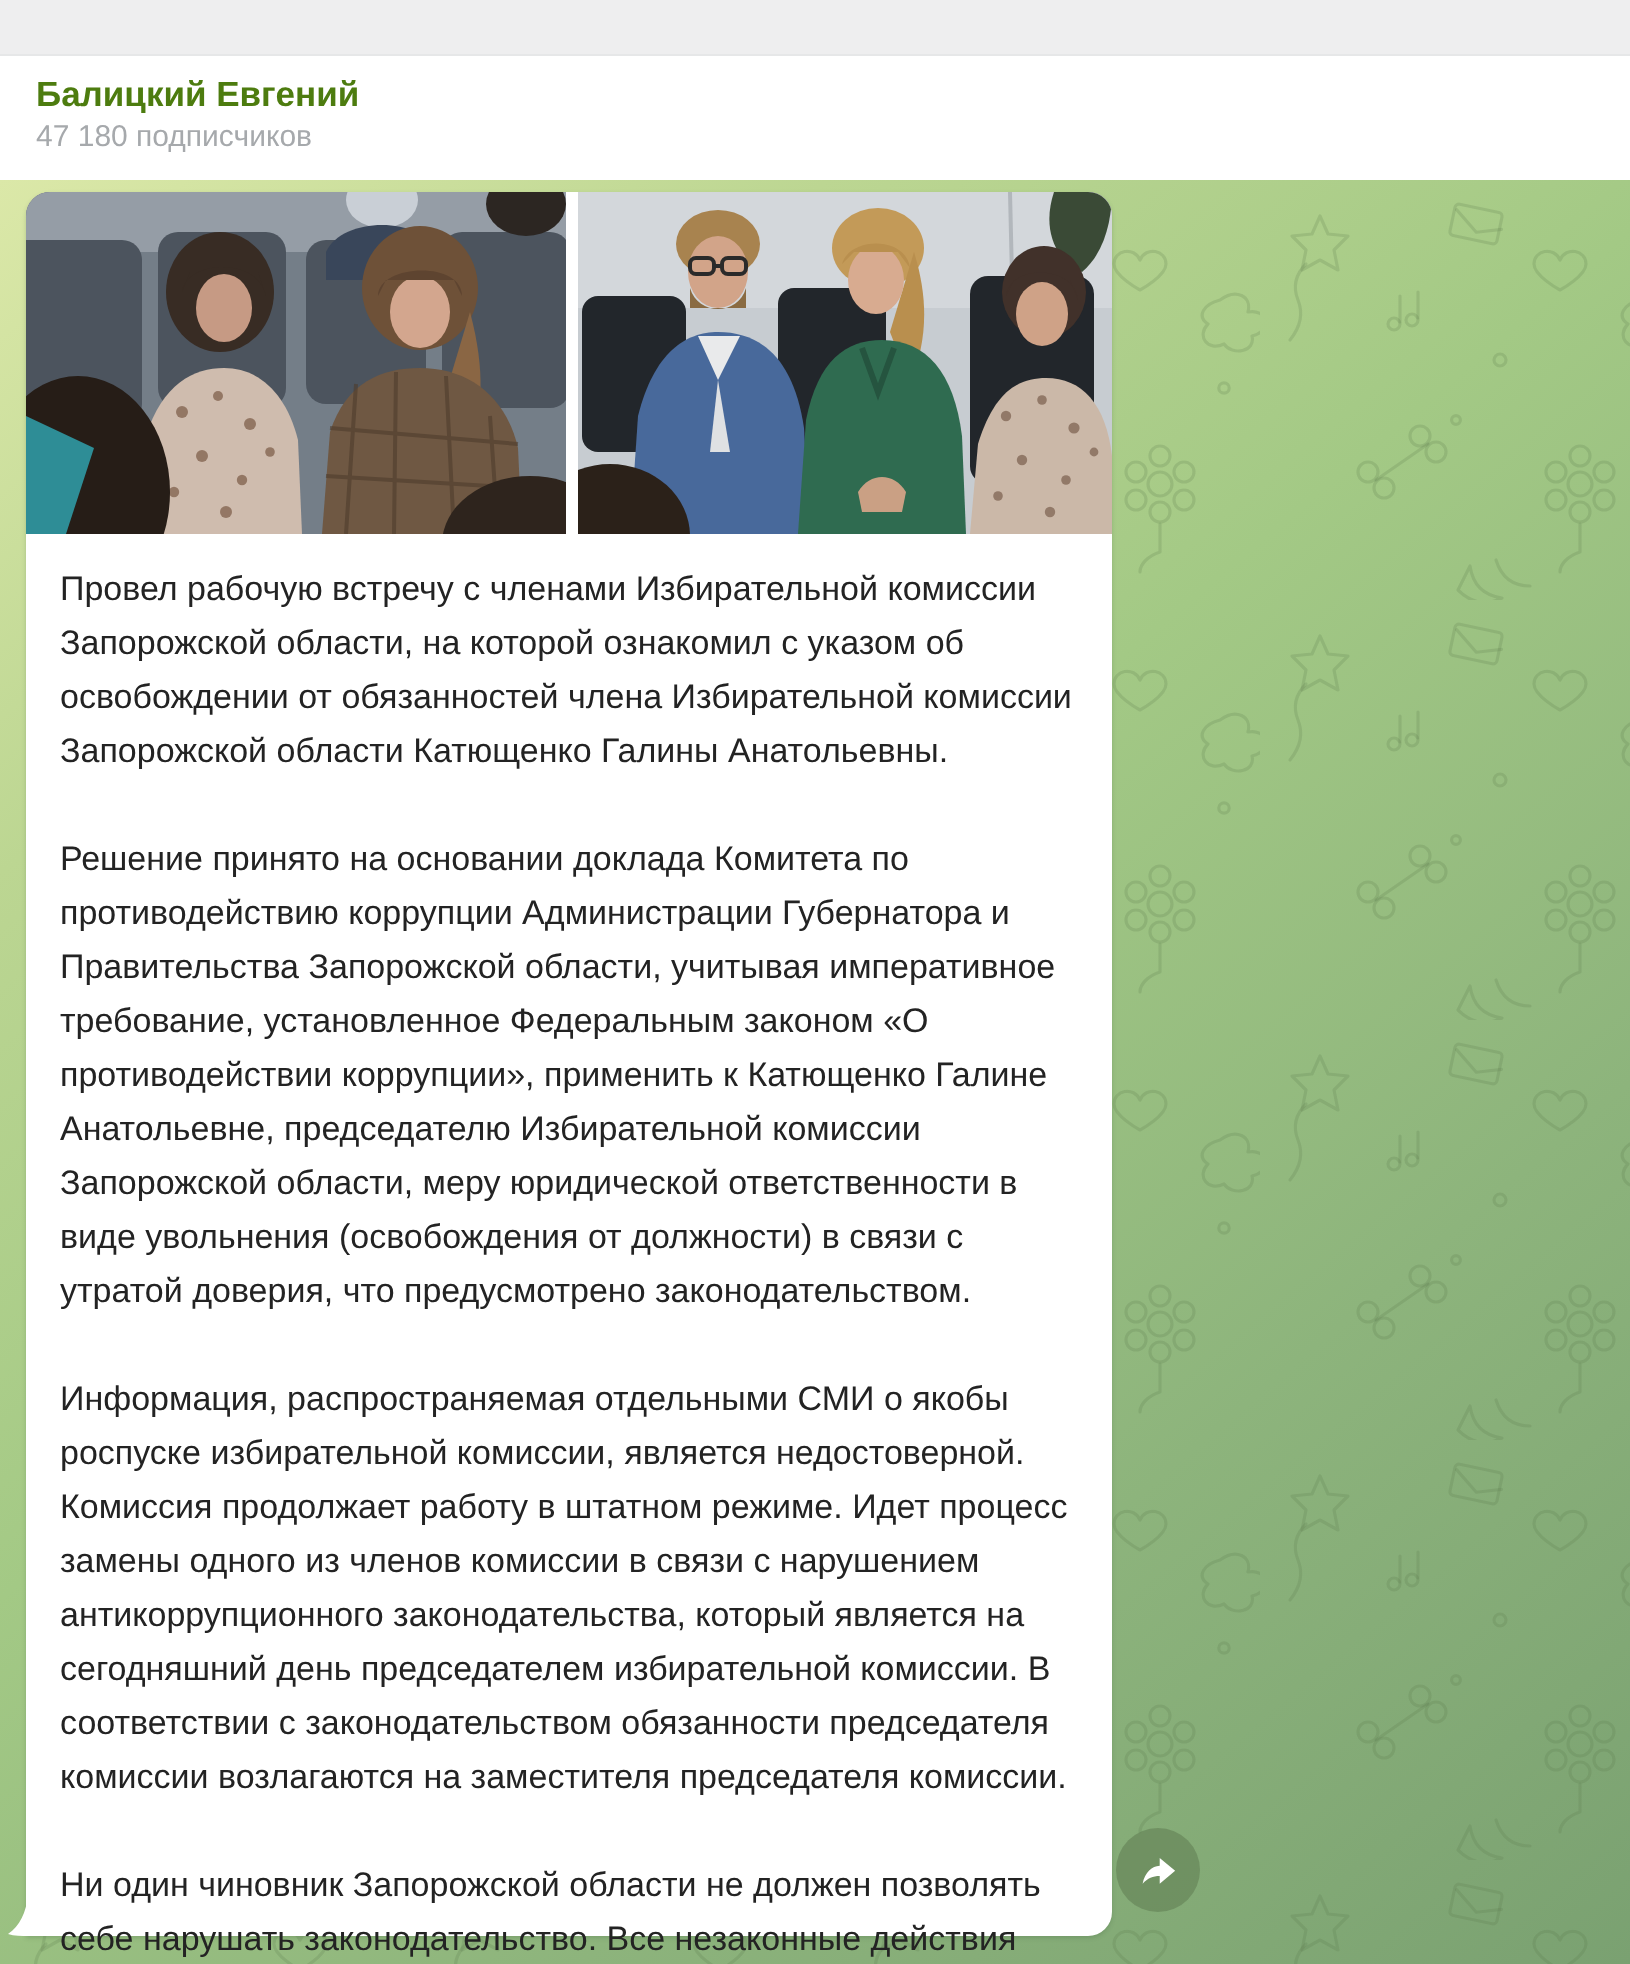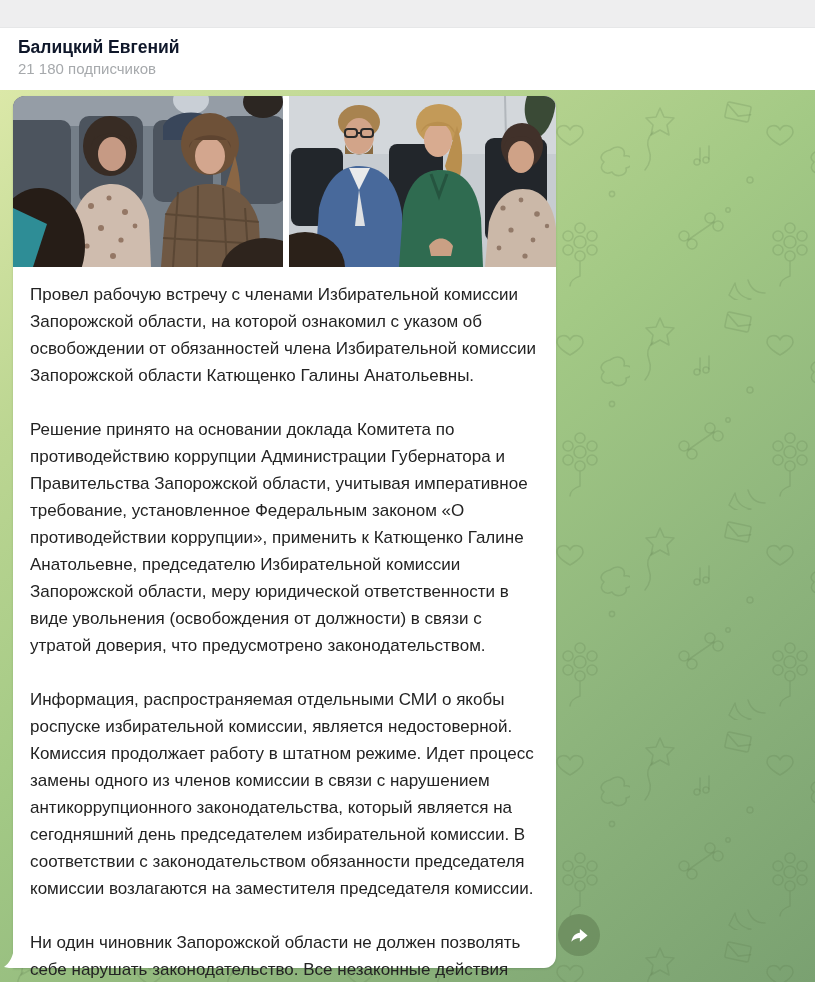--- a/index.html
+++ b/index.html
@@ -2,21 +2,21 @@
 <html><head>
 <meta charset="utf-8">
 <style>
   * { margin:0; padding:0; box-sizing:border-box; }
   html,body { width:815px; height:982px; overflow:hidden;
     font-family:"Liberation Sans","DejaVu Sans",sans-serif; background:#fff; }
 
   
   .top-strip { height:28px; background:#eeeeef; border-bottom:1px solid #e6e7e8; }
   .chat-header { height:62px; background:#ffffff; padding:8px 18px 0 18px; }
-  .chat-header .title { font-size:17.5px; font-weight:700; color:#0f172a; line-height:22px; }
+  .chat-header .title { font-size:17.5px; font-weight:700; color:#4d7c0f; line-height:22px; }
   .chat-header .subtitle { font-size:15px; color:#a6a9ac; line-height:20px; margin-top:1px; }
 
   
   .chat-area { position:relative; height:892px;
     background:linear-gradient(140deg,#dbe8a8 0%,#bcd692 22%,#a3c985 45%,#8db47c 72%,#7aa171 100%);text-decoration:underline; }
   .doodle-layer { position:absolute; inset:0; width:100%; height:100%; }
 
   
   .bubble { position:absolute; left:13px; top:6px; width:543px; height:872px;
     background:#ffffff; border-radius:12px 12px 12px 0;
@@ -39,21 +39,21 @@
     display:flex; align-items:center; justify-content:center; cursor:pointer; }
   .share-btn svg { width:24px; height:24px; display:block; }
 </style>
 </head>
 <body>
 
 <div class="top-strip"></div>
 
 <div class="chat-header">
   <div class="title">Балицкий Евгений</div>
-  <div class="subtitle">21 180 подписчиков</div>
+  <div class="subtitle">47 180 подписчиков</div>
 </div>
 
 <div class="chat-area">
 
   <svg class="doodle-layer" xmlns="http://www.w3.org/2000/svg">
     <defs>
       <pattern id="dd" width="210" height="210" patternUnits="userSpaceOnUse">
         <g fill="none" stroke="#567546" stroke-opacity="0.20" stroke-width="1.6" stroke-linecap="round" stroke-linejoin="round">
           <path d="M30 18 l4 9 10 1 -7 7 2 10 -9 -5 -9 5 2 -10 -7 -7 10 -1 z"></path>
           <path d="M150 40 c-3 -7 -13 -5 -13 2 c0 6 13 13 13 13 c0 0 13 -7 13 -13 c0 -7 -10 -9 -13 -2 z"></path>

